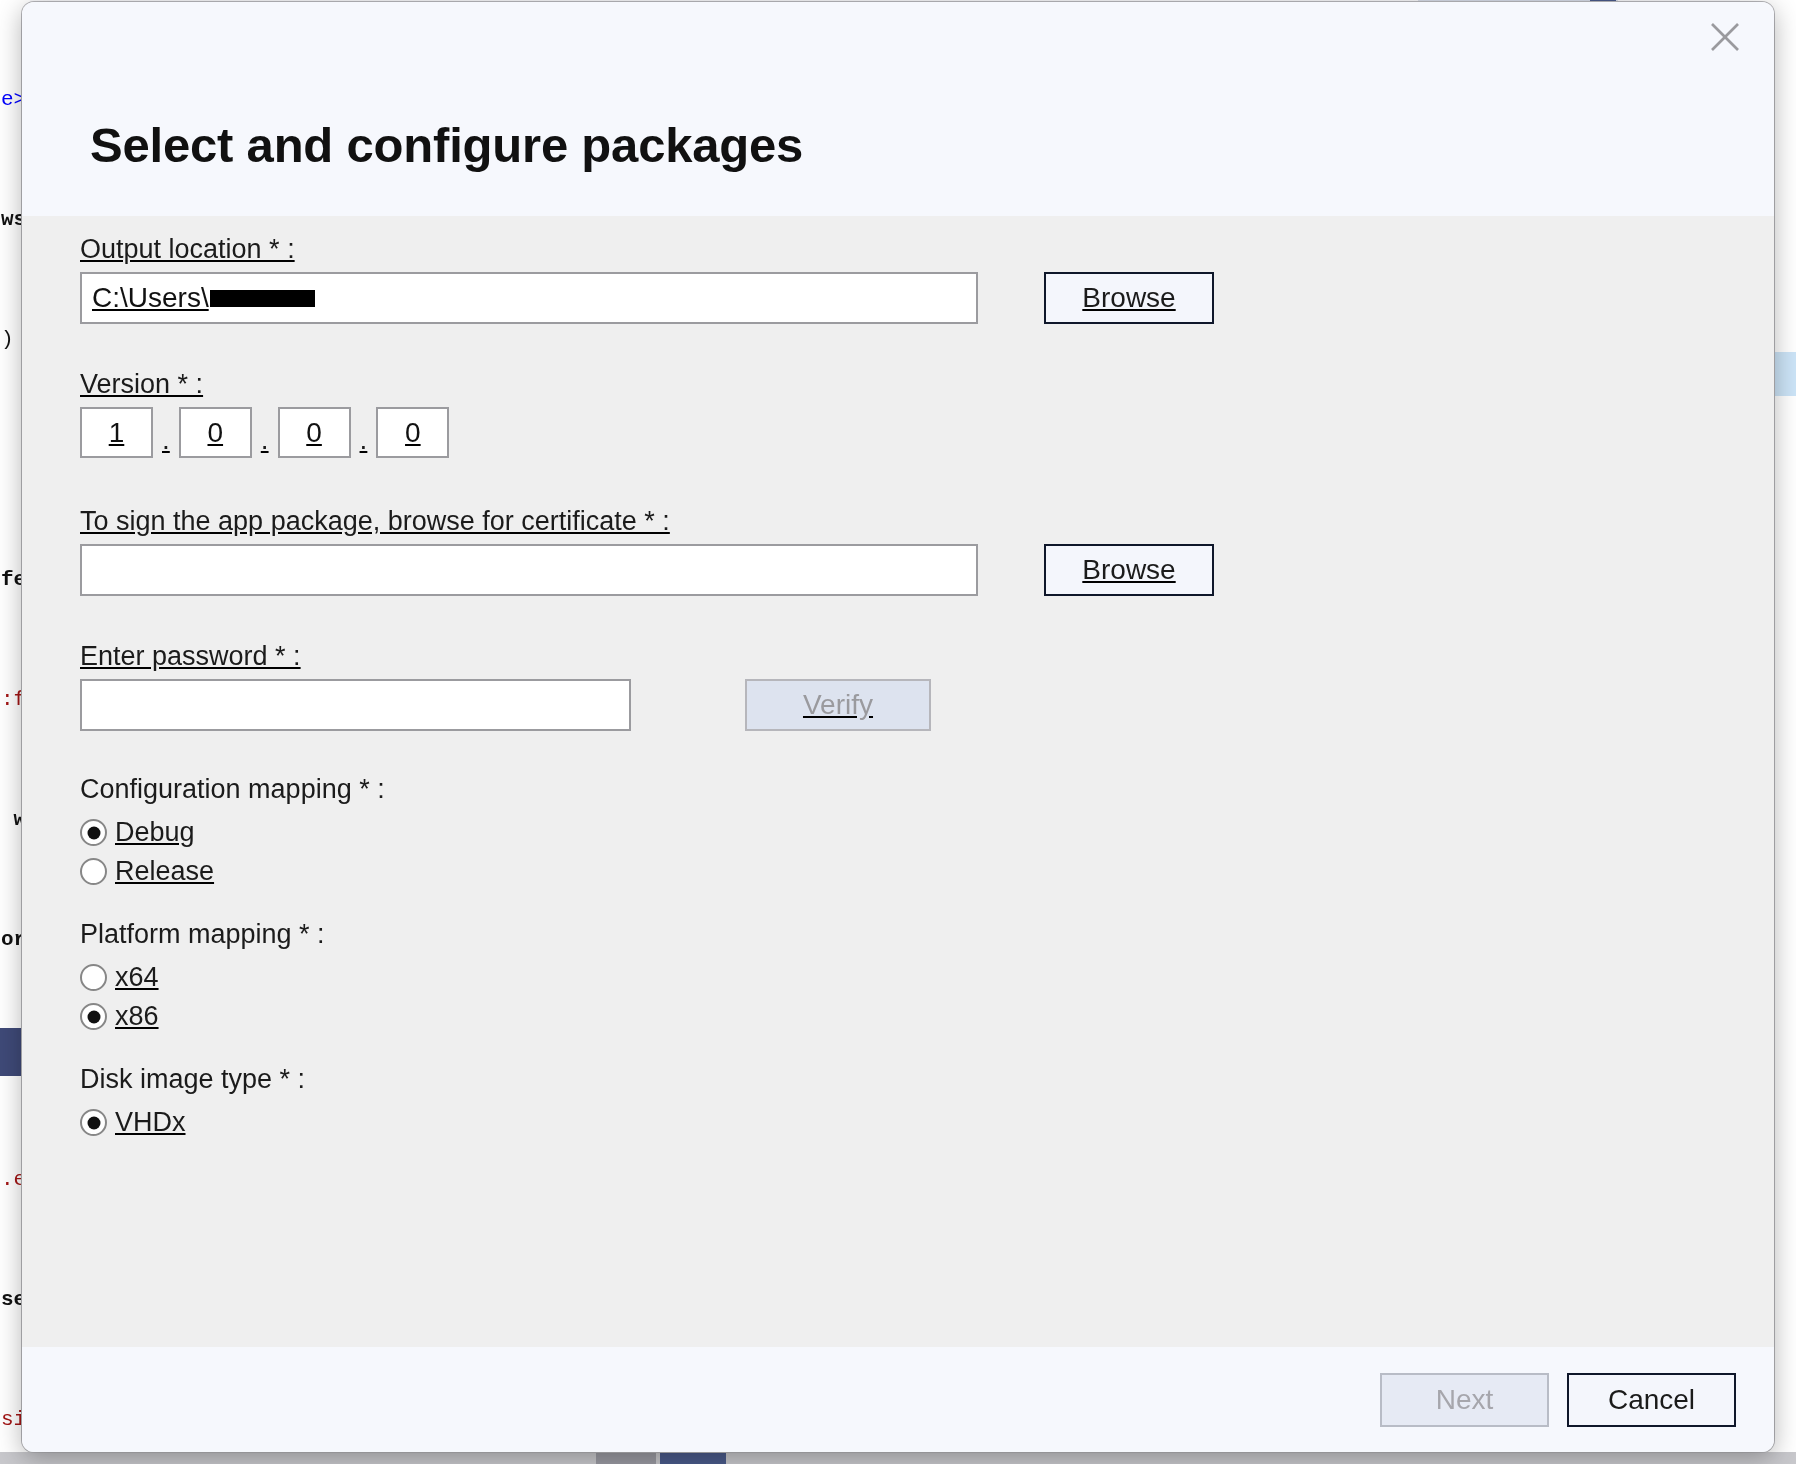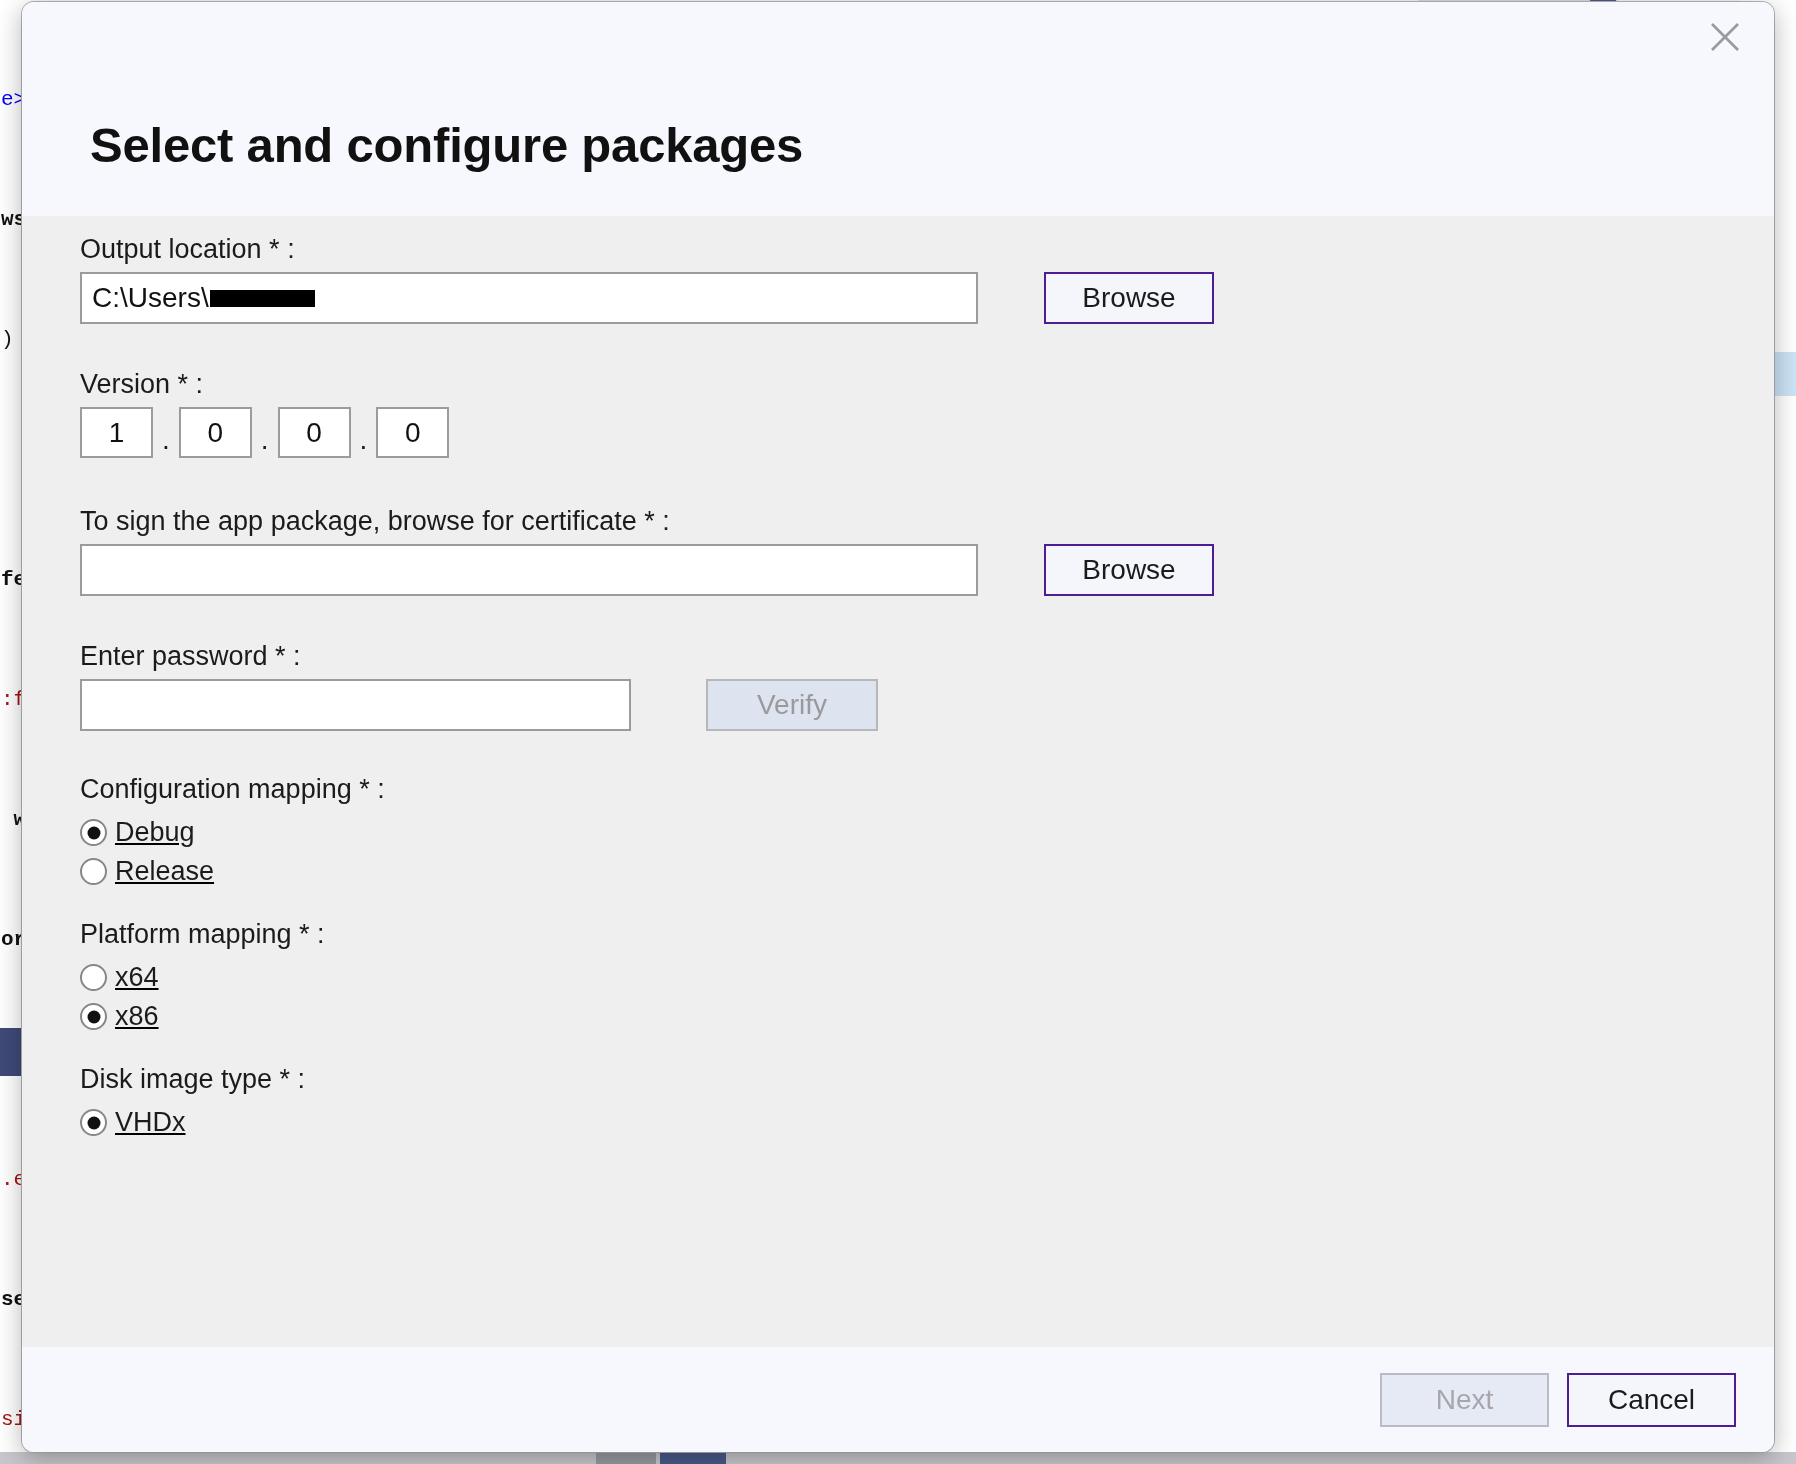--- a/index.html
+++ b/index.html
@@ -162,20 +162,21 @@
   
   .field-label {
     font-size: 27px;
     color: #1b1b1b;
     white-space: nowrap;
   }
   .row {
     position: absolute;
     display: flex;
     align-items: center;
+    text-decoration: underline;
   }
   .txt-input {
     box-sizing: border-box;
     background: #ffffff;
     border: 2px solid #9b9b9f;
     font-family: "Liberation Sans", sans-serif;
     font-size: 28px;
     color: #111111;
     padding: 0 10px;
     outline: none;
@@ -193,21 +194,21 @@
     background: #000000;
     width: 105px;
     height: 17px;
     margin: 0 1px;
     vertical-align: middle;
   }
 
   .btn {
     box-sizing: border-box;
     background: #f4f6fc;
-    border: 2px solid #4c1d95;
+    border: 2px solid #0f172a;
     font-family: "Liberation Sans", sans-serif;
     font-size: 28px;
     color: #1b1b1b;
     cursor: pointer;
     display: flex;
     align-items: center;
     justify-content: center;
   }
   .btn.disabled {
     background: #dde3ef;
@@ -381,21 +382,21 @@
       <div class="row" style="left:58px; top:328px;">
         <input class="txt-input" style="width: 898px; height: 52px;" type="text" value="">
         <button class="btn" style="width:170px; height:52px; margin-left:66px;">Browse</button>
       </div>
 
       <div class="row" style="left:58px; top:425px;">
         <span class="field-label">Enter password * :</span>
       </div>
       <div class="row" style="left:58px; top:463px;">
         <input class="txt-input" style="width: 551px; height: 52px;" type="password" value="">
-        <button class="btn disabled" style="width:172px; height:52px; margin-left:75px;">Verify</button>
+        <button class="btn disabled" style="width:186px; height:52px; margin-left:114px;">Verify</button>
       </div>
 
       <div style="position:absolute; left:58px; top:558px;">
         <div class="group-label">Configuration mapping * :</div>
         <div class="radio-row">
           <span class="radio checked"></span>
           <span class="radio-label">Debug</span>
         </div>
         <div class="radio-row">
           <span class="radio"></span>

